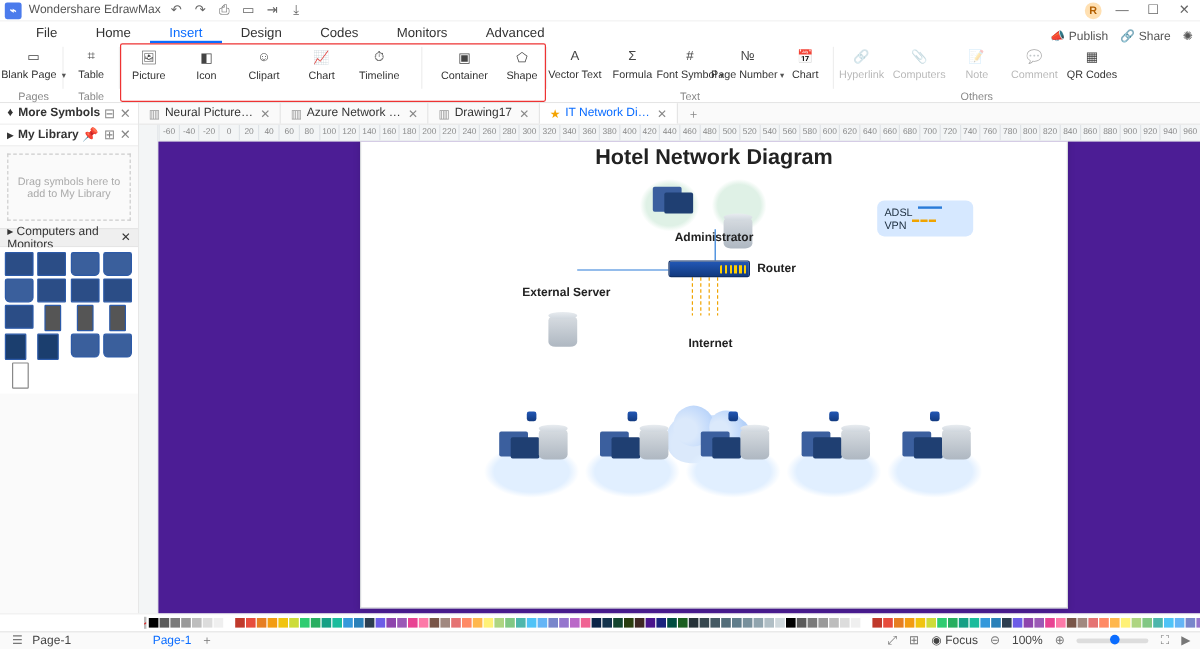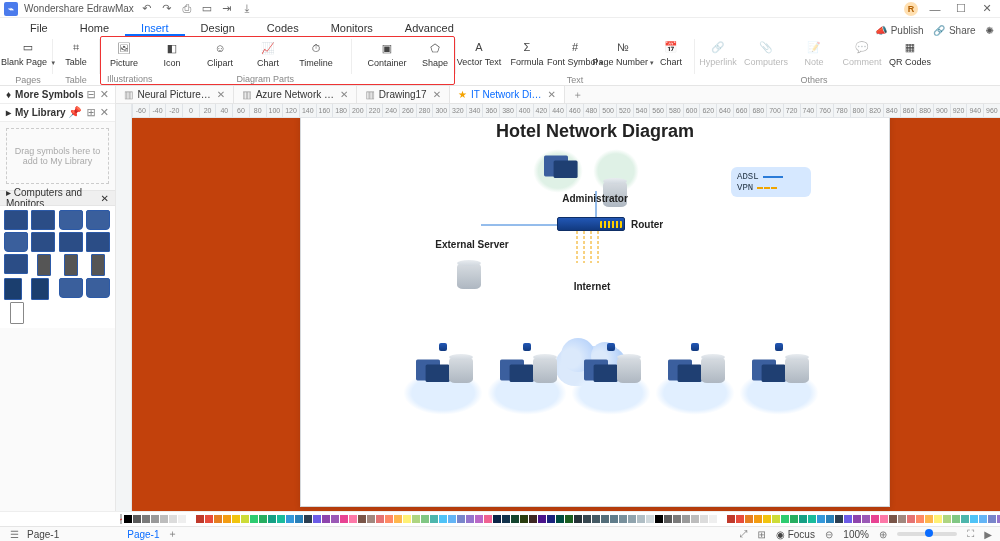--- a/index.html
+++ b/index.html
@@ -59,21 +59,21 @@
   .canvas-area { flex: 1; display: flex; flex-direction: column; background: #eef0f1; position: relative; }
   .doc-tabs { height: 18px; background: #fafafa; display: flex; align-items: center; border-bottom: 1px solid #e5e5e5; }
   .doc-tab { display: flex; align-items: center; gap: 4px; padding: 0 8px; height: 100%; font-size: 10px; color: #333; border-right: 1px solid #e5e5e5; }
   .doc-tab.active { background: #fff; color: #0a6cff; }
   .doc-tab .x { color: #888; margin-left: 2px; }
   .canvas-wrap { flex: 1; position: relative; display: flex; }
   .vruler { width: 16px; background: #f3f5f6; border-right: 1px solid #e3e6e9; position: relative; }
   .hruler { height: 14px; background: #f3f5f6; border-bottom: 1px solid #e3e6e9; position: absolute; left: 16px; right: 0; top: 0; overflow: hidden; }
   .hr-ticks { position: absolute; inset: 0; display: flex; font-size: 7px; color: #888; }
   .hr-ticks span { width: 26px; text-align: center; border-left: 1px solid #dfe3e7; line-height: 14px; }
-  .stage { position: absolute; left: 16px; top: 14px; right: 0; bottom: 0; overflow: hidden; background: #c2410c; }
+  .stage { position: absolute; left: 16px; top: 14px; right: 0; bottom: 0; overflow: hidden; background: #4c1d95; }
   .page { position: absolute; left: 168px; top: -6px; width: 590px; height: 395px; background: #fff; border: 1px solid #d5d8db; box-shadow: 0 2px 6px rgba(0,0,0,.12); }
   .page .title { position: absolute; top: 8px; left: 0; right: 0; text-align: center; font-size: 18px; font-weight: 700; color: #222; }
   
   .dlbl { position: absolute; font-size: 10px; color: #222; text-align: center; font-weight: 600; }
   
   .node { position: absolute; }
   .router { width: 68px; height: 14px; background: linear-gradient(#2257b5,#123a80); border-radius: 2px; border: 1px solid #0e2e66; }
   .router::after { content: ""; position: absolute; right: 2px; top: 3px; width: 22px; height: 7px; background: repeating-linear-gradient(90deg,#ffd000 0 2px,transparent 2px 4px); border-radius: 1px; }
   .switch { width: 56px; height: 10px; background: linear-gradient(#2257b5,#123a80); border-radius: 2px; }
   .cylinder { width: 24px; height: 26px; background: linear-gradient(#d8dde2,#aeb7c1); border-radius: 6px/4px; position: relative; }
@@ -82,21 +82,21 @@
   .pc-cluster::after { content: ""; position: absolute; left: 12px; top: 6px; width: 30px; height: 22px; background: #1f3f72; border-radius: 2px; }
   .cloud { width: 72px; height: 40px; background: radial-gradient(circle at 30% 60%, #dbe9fb 0 30%, #c3dafb 65%, #a8c9f6 100%); border-radius: 40px; position: relative; }
   .cloud::before, .cloud::after { content: ""; position: absolute; background: inherit; border-radius: 50%; }
   .cloud::before { width: 34px; height: 34px; left: 6px; top: -8px; }
   .cloud::after { width: 28px; height: 28px; right: 8px; top: -4px; }
   .halo { background: radial-gradient(ellipse at center, #dff1e6 0 55%, rgba(255,255,255,0) 70%); border-radius: 50%; }
   .halo.blue { background: radial-gradient(ellipse at center, #e1efff 0 55%, rgba(255,255,255,0) 70%); }
 
   
   .legend { position: absolute; right: 78px; top: 54px; width: 80px; height: 30px; background: #d6e8ff; border-radius: 6px; display: flex; flex-direction: column; align-items: flex-start; justify-content: center; padding: 2px 6px; font-size: 9px; color: #234; gap: 1px; }
-  .legend div { display: flex; align-items: center; gap: 4px; font-family: Liberation Mono, monospace; }
+  .legend div { display: flex; gap: 4px; }
   .legend .ln { width: 20px; height: 0; border-top: 2px solid #2a7bd8; }
   .legend .ln.dash { border-top: 2px dashed #f0a400; }
 
   
   .wires { position: absolute; inset: 0; }
 
   
   .srv-row { position: absolute; left: 86px; right: 0; top: 230px; height: 120px; }
   .srv-unit { position: absolute; width: 84px; text-align: center; }
   .srv-unit .sw { margin: 0 auto 6px auto; }
@@ -215,24 +215,20 @@
       <div class="rdiv" style="margin:0 4px"></div>
       <div class="rctrl">
           <div class="ricon">▣</div>
           <div class="rlbl">Container</div>
         </div>
       <div class="rctrl">
           <div class="ricon">⬠</div>
           <div class="rlbl">Shape</div>
         </div>
     </div>
-    <div class="glabel" style="display:flex;gap:84px;width:100%">
-        <span>Illustrations</span>
-        <span>Diagram Parts</span>
-      </div>
   </div>
   <div class="rdiv"></div>
 
   <div class="rgroup">
     <div class="controls">
       <div class="rctrl">
           <div class="ricon">A</div>
           <div class="rlbl">Vector
 Text</div>
         </div>

